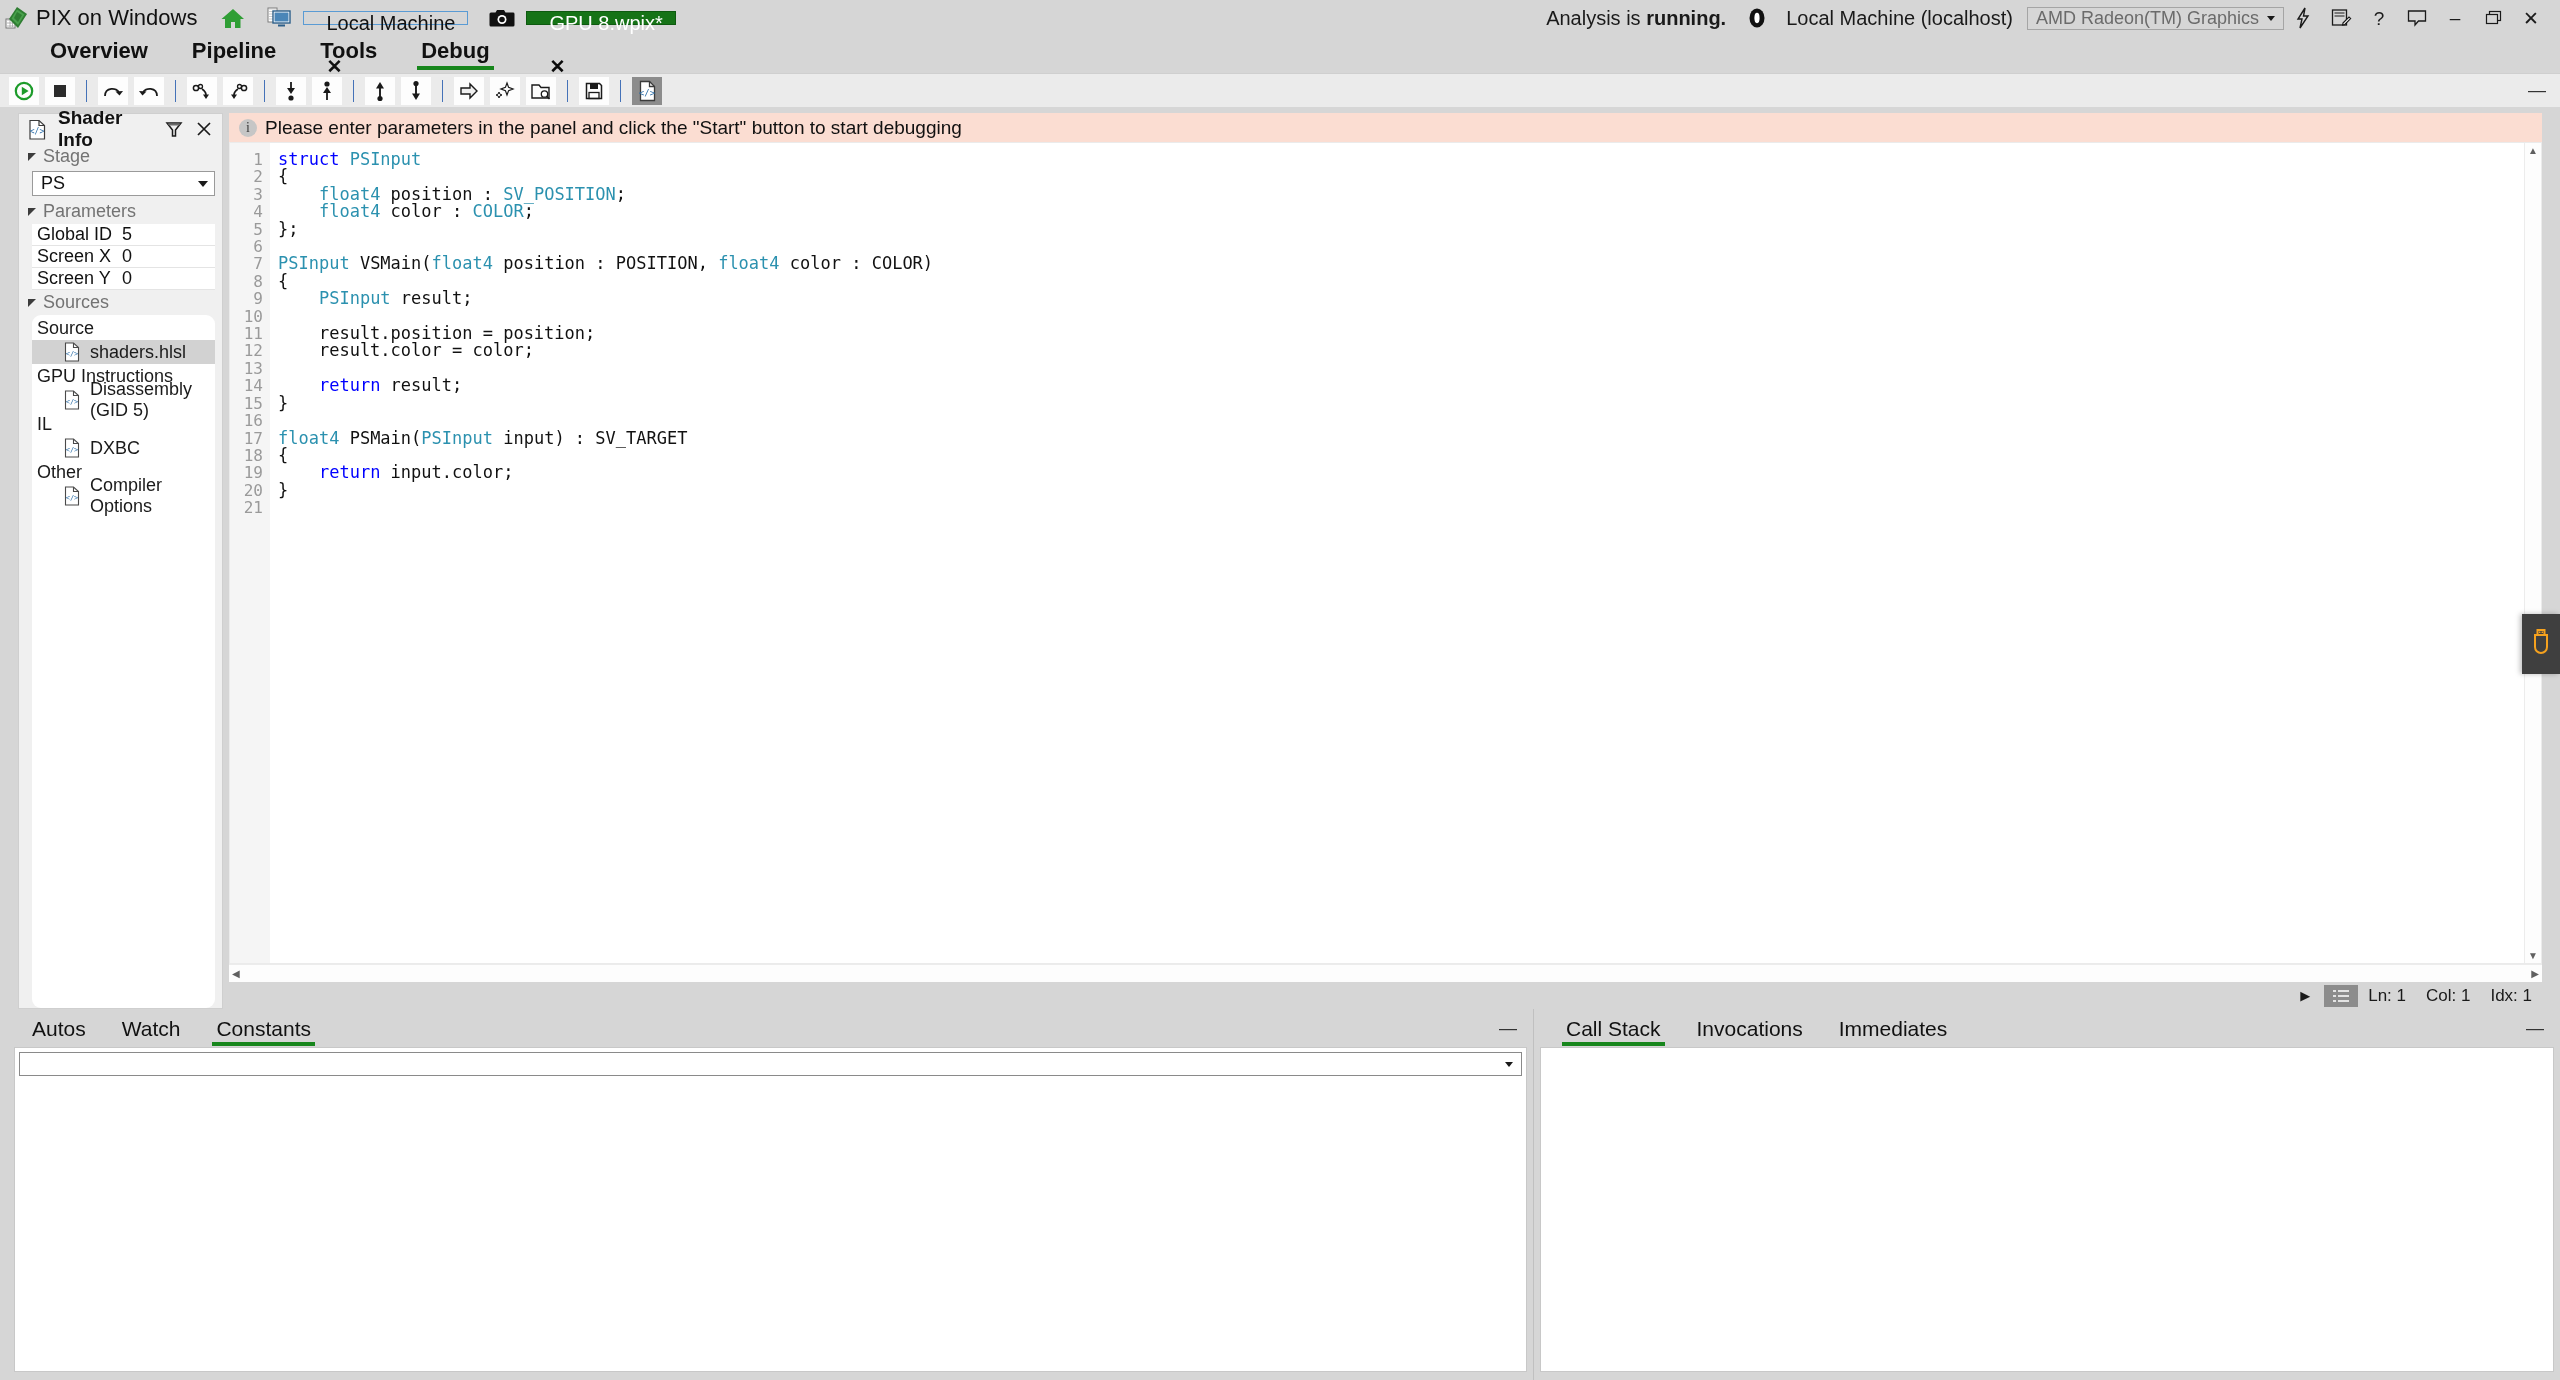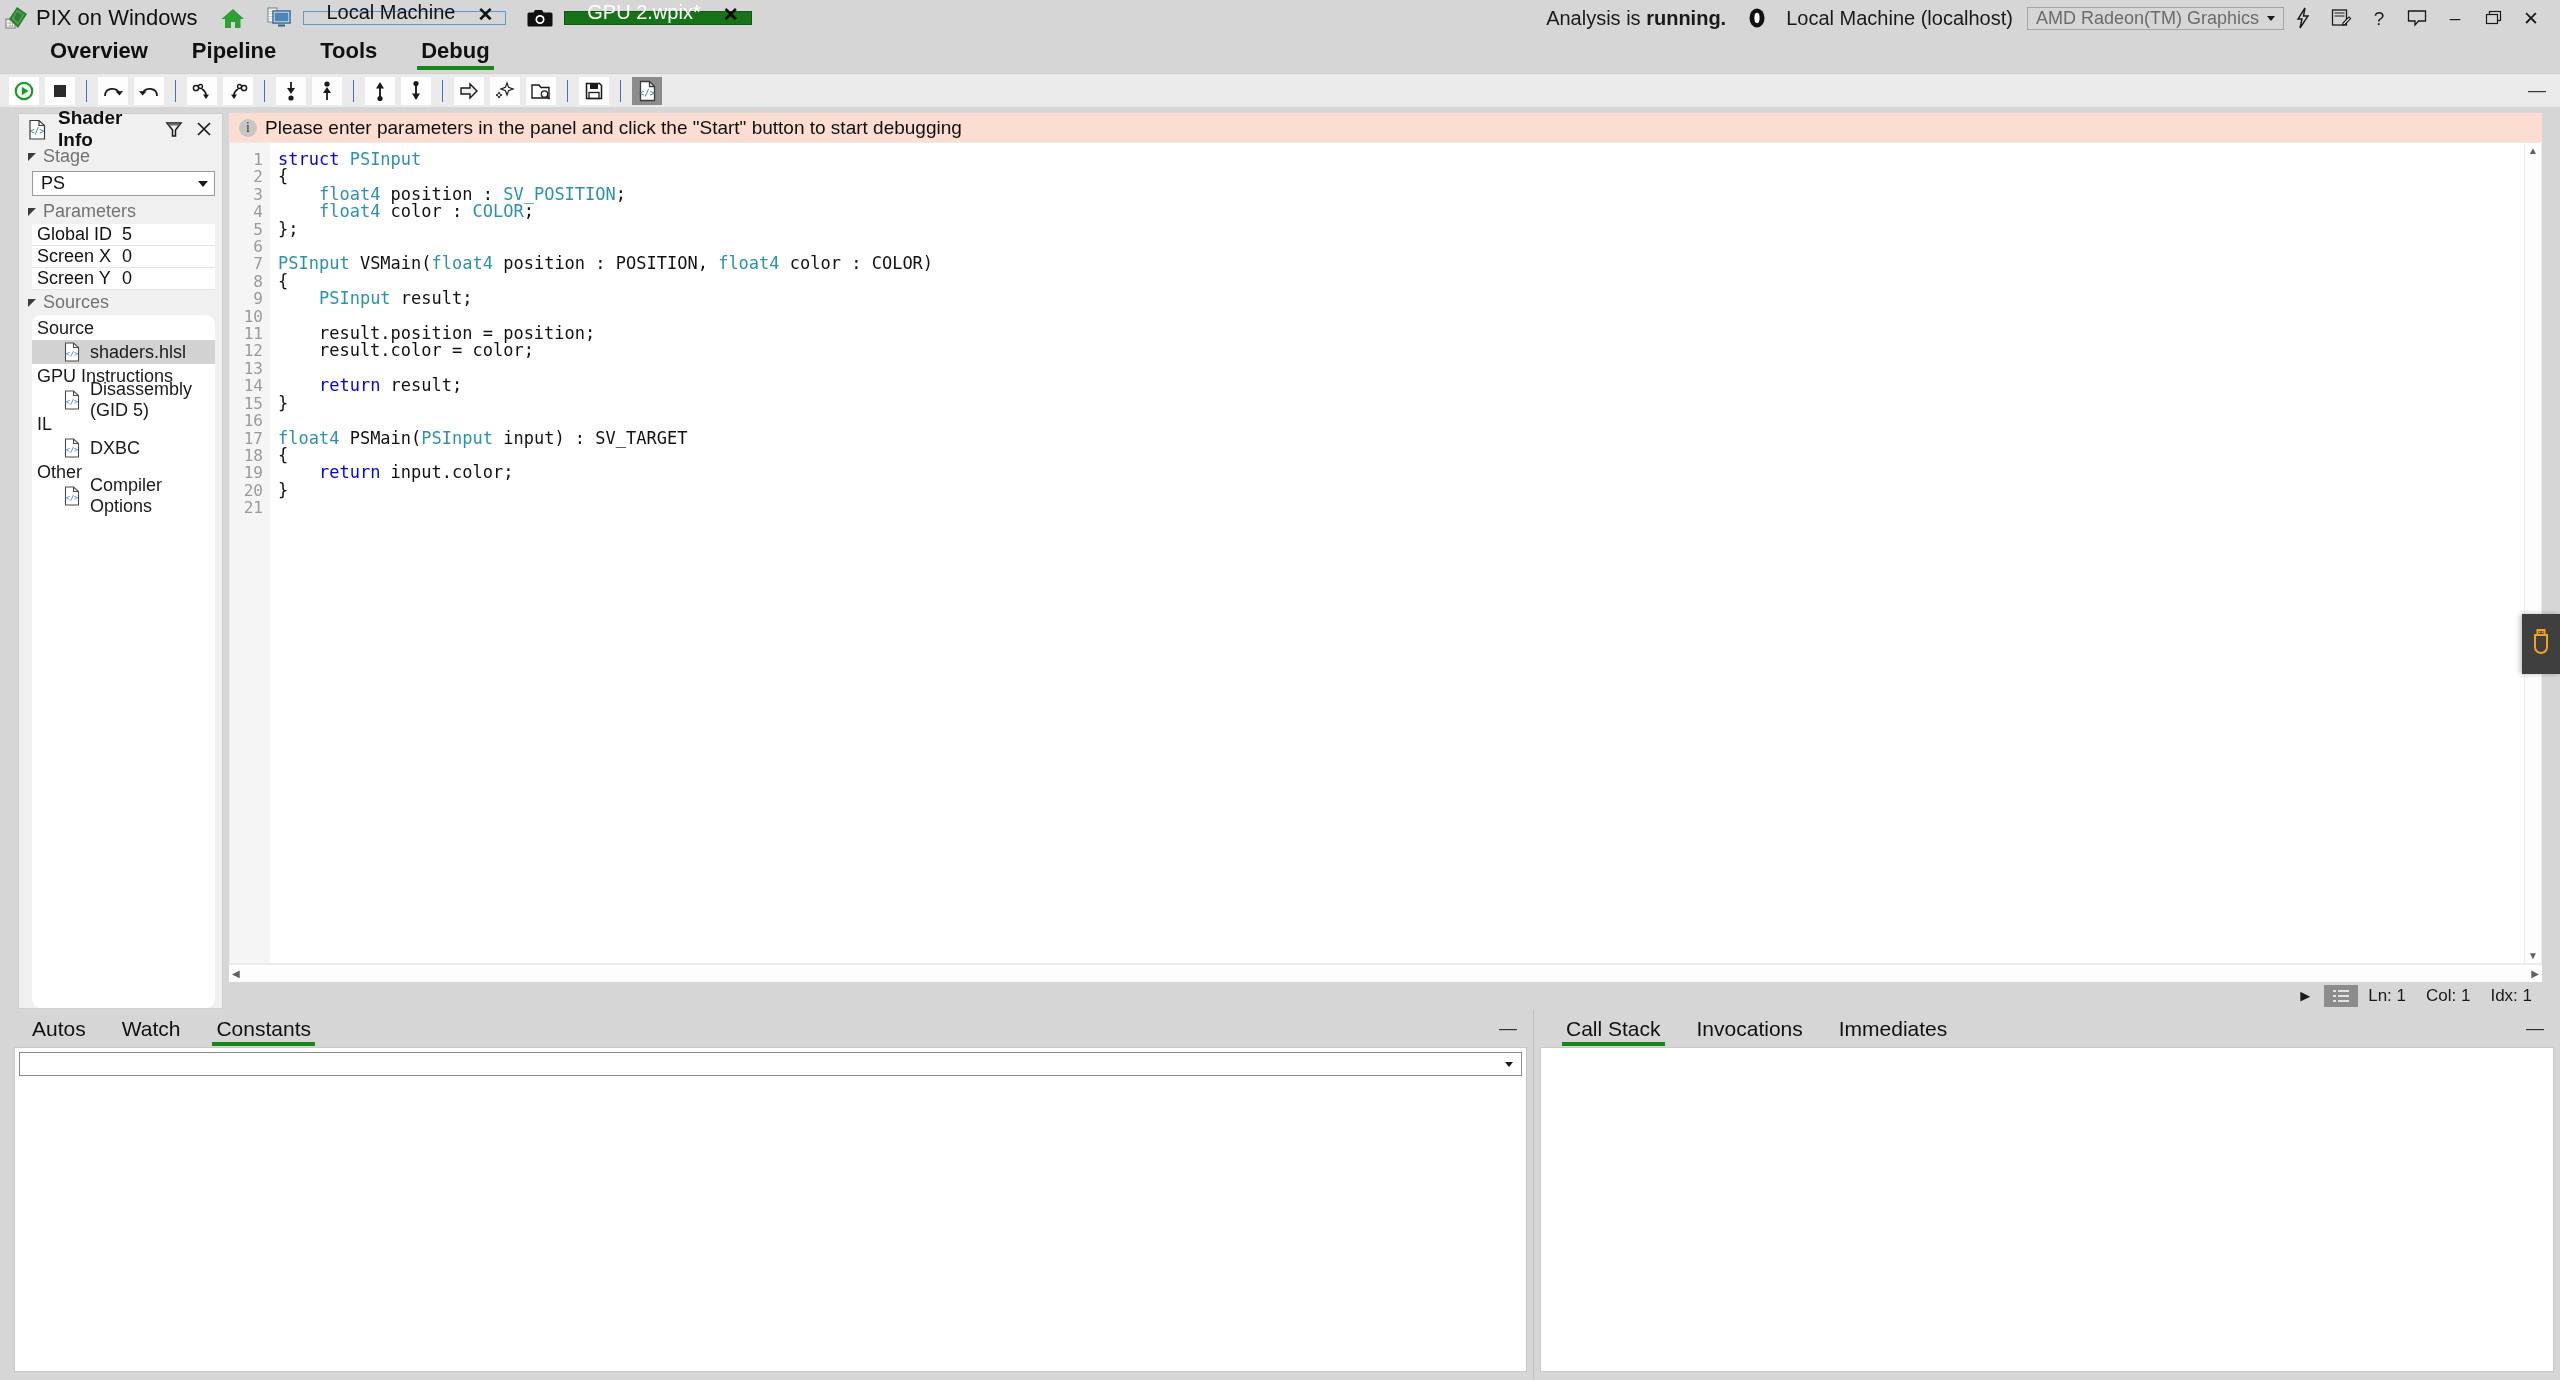--- a/index.html
+++ b/index.html
@@ -16,24 +16,25 @@
   
   .titlebar{
     height:36px; background:#d6d6d6;
     display:flex; align-items:center; position:relative;
   }
   .app-logo{ width:34px; height:36px; display:flex; align-items:center; justify-content:center; }
   .app-title{ font-size:22px; color:#111; margin-left:2px; white-space:nowrap; }
   .home-icon{ width:40px; height:36px; display:flex; align-items:center; justify-content:center; margin-left:16px; }
   .monitor-icon{ width:38px; height:36px; display:flex; align-items:center; justify-content:center; margin-left:8px;}
   .tb-tab{
-    height:14px; display:flex; align-items:flex-end; gap:22px;
+    height:14px; display:flex; align-items:flex-start; gap:22px;
     padding:0 12px 0 22px; font-size:20px; white-space:nowrap;
     border:1px solid #5a9bd4; background:#d6d6d6; color:#111;
     margin-left:4px;
+    flex-direction:column;
   }
   .tb-tab.green{ background:#167317; border-color:#0e5a10; color:#fff; }
   .tb-tab .x{ font-size:19px; font-weight:bold; line-height:1; }
   .tb-tab.green .x{ color:#0a0a0a; }
   .cam-icon{ width:40px;height:36px;display:flex;align-items:center;justify-content:center;margin-left:14px;}
   .tb-right{ position:absolute; right:0; top:0; height:36px; display:flex; align-items:center; gap:0; }
   .analysis{ font-size:20px; white-space:nowrap; }
   .analysis b{ font-weight:bold;text-align:right; }
   .rec-dot{ width:34px;height:36px;display:flex;align-items:center;justify-content:center;margin-left:14px;}
   .lm-label{ font-size:20px; margin-left:12px; white-space:nowrap; color:#1a1a1a;}
@@ -221,21 +222,21 @@
 
   <div class="cam-icon">
     <svg width="28" height="22" viewBox="0 0 28 22">
       <path d="M9 3h7l1.5 2.5H25a1.5 1.5 0 011.5 1.5v11A1.5 1.5 0 0125 19.5H3A1.5 1.5 0 011.5 18V7A1.5 1.5 0 013 5.5h4.5Z" fill="#111"></path>
       <circle cx="14" cy="12.5" r="4.5" fill="#fff"></circle>
       <circle cx="14" cy="12.5" r="2.8" fill="#111"></circle>
     </svg>
   </div>
 
   <div class="tb-tab green">
-    <span>GPU 2.wpix*</span>
+    <span>GPU 8.wpix*</span>
     <span class="x">✕</span>
   </div>
 
   <div class="tb-right">
     <div class="analysis">
       <span>Analysis is </span><b>running.</b>
     </div>
     <div class="rec-dot">
       <svg width="22" height="22" viewBox="0 0 22 22">
         <ellipse cx="11" cy="11" rx="7.5" ry="9.5" fill="#111"></ellipse>

